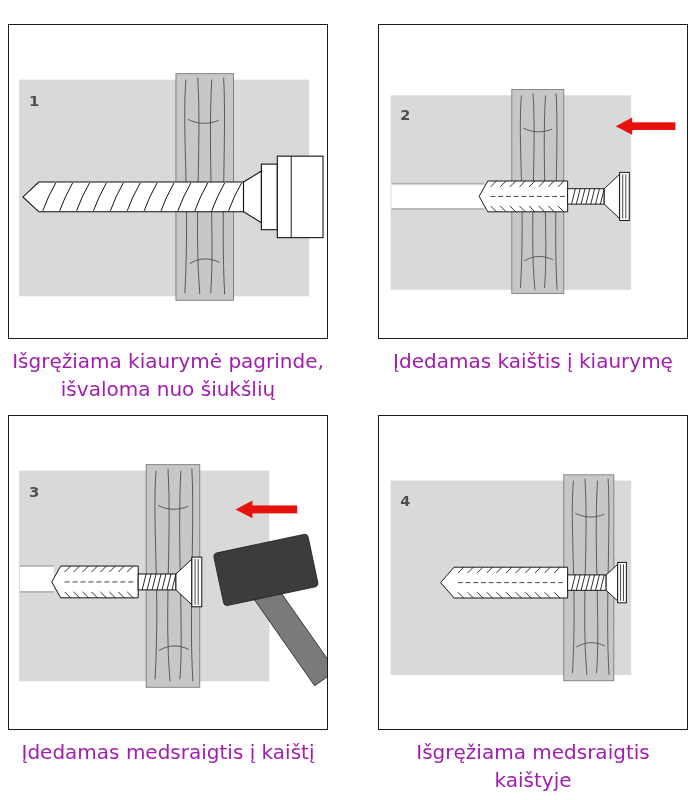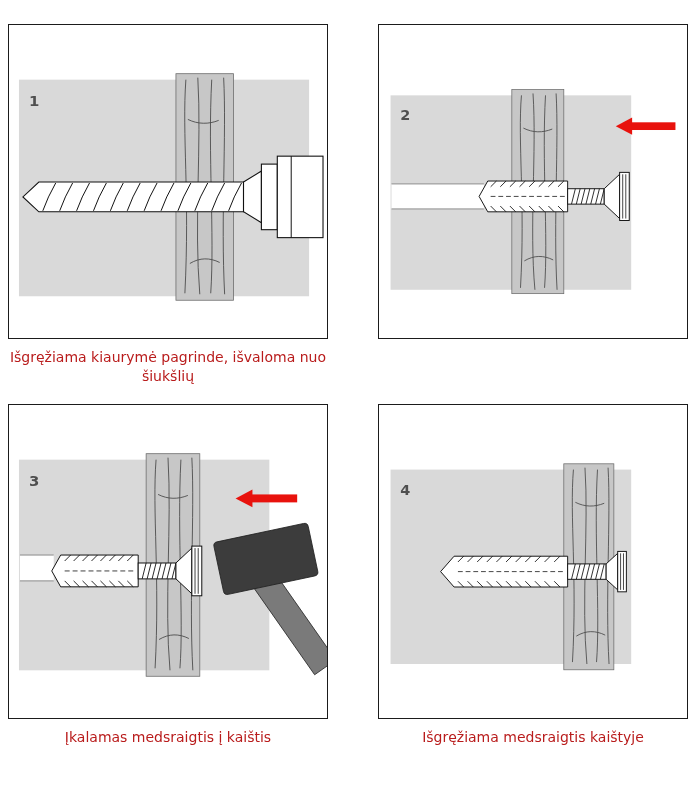--- a/index.html
+++ b/index.html
@@ -2,21 +2,21 @@
 <html><head>
 <meta charset="utf-8">
 <style>
   html,body{margin:0;padding:0;background:#ffffff;}
   body{font-family:"DejaVu Sans","Liberation Sans",sans-serif;}
   .page{width:700px;height:800px;box-sizing:border-box;padding:24px 8px 0 8px;background:#fff;overflow:hidden;}
   .grid{display:grid;grid-template-columns:320px 310px;column-gap:50px;row-gap:12px;}
   .cell{display:flex;flex-direction:column;align-items:stretch;}
   .panel{border:1.5px solid #1b1b1b;background:#fff;height:315px;box-sizing:border-box;}
   .panel svg{display:block;width:100%;height:100%;}
-  .caption{margin-top:9px;text-align:center;font-size:14px;color:#b91c1c;line-height:1.38;min-height:44px;}
+  .caption{margin-top:9px;text-align:center;font-size:20px;color:#a21caf;line-height:1.38;min-height:44px;}
   svg text.num{font-family:"DejaVu Sans",sans-serif;font-size:15px;font-weight:bold;fill:#4f4f4f;}
 </style>
 </head>
 <body>
 
 <div class="page">
   <div class="grid">
 
     <div class="cell">
       <div class="panel">
@@ -96,20 +96,21 @@
             <rect x="250" y="148" width="10" height="50" fill="#ffffff" stroke="#111" stroke-width="1"></rect>
             <line x1="253.2" y1="150" x2="253.2" y2="196" stroke="#111" stroke-width="0.8"></line>
             <line x1="256.4" y1="150" x2="256.4" y2="196" stroke="#111" stroke-width="0.8"></line>
           </g>
           <g>
             <polygon points="246,100 263,91 263,109" fill="#e8120d"></polygon>
             <rect x="262" y="96" width="46" height="8" fill="#e8120d"></rect>
           </g>
         </svg>
       </div>
+      <div class="caption">Įdedamas kaištis į kiaurymę</div>
     </div>
 
     <div class="cell">
       <div class="panel">
         <svg viewBox="0 0 320 315">
           <rect x="10" y="55" width="252" height="212" fill="#d9d9d9"></rect>
           <g>
             <rect x="138" y="49" width="54" height="224" fill="#c7c7c7" stroke="#6e6e6e" stroke-width="0.8"></rect>
             <g stroke="#4b4b4b" stroke-width="0.9" fill="none">
               <path d="M148,55 C144,105 152,175 147,265"></path>
@@ -143,21 +144,21 @@
           <g>
             <rect x="245" y="175" width="26" height="108" fill="#7a7a7a" stroke="#2e2e2e" stroke-width="0.8" transform="rotate(-35 258 178)"></rect>
             <rect x="210" y="128" width="97" height="54" rx="4" fill="#3c3c3c" stroke="#222" stroke-width="0.8" transform="rotate(-12 258 155)"></rect>
           </g>
           <g>
             <polygon points="228,94 245,85 245,103" fill="#e8120d"></polygon>
             <rect x="244" y="90" width="46" height="8" fill="#e8120d"></rect>
           </g>
         </svg>
       </div>
-      <div class="caption">Įkalamas medsraigtis į kaištis</div>
+      <div class="caption">Įdedamas medsraigtis į kaištį</div>
     </div>
 
     <div class="cell">
       <div class="panel">
         <svg viewBox="0 0 320 315">
           <rect x="12" y="62" width="250" height="202" fill="#d9d9d9"></rect>
           <g>
             <rect x="192" y="56" width="52" height="214" fill="#c7c7c7" stroke="#6e6e6e" stroke-width="0.8"></rect>
             <g stroke="#4b4b4b" stroke-width="0.9" fill="none">
               <path d="M202,62 C198,110 206,175 201,262"></path>

